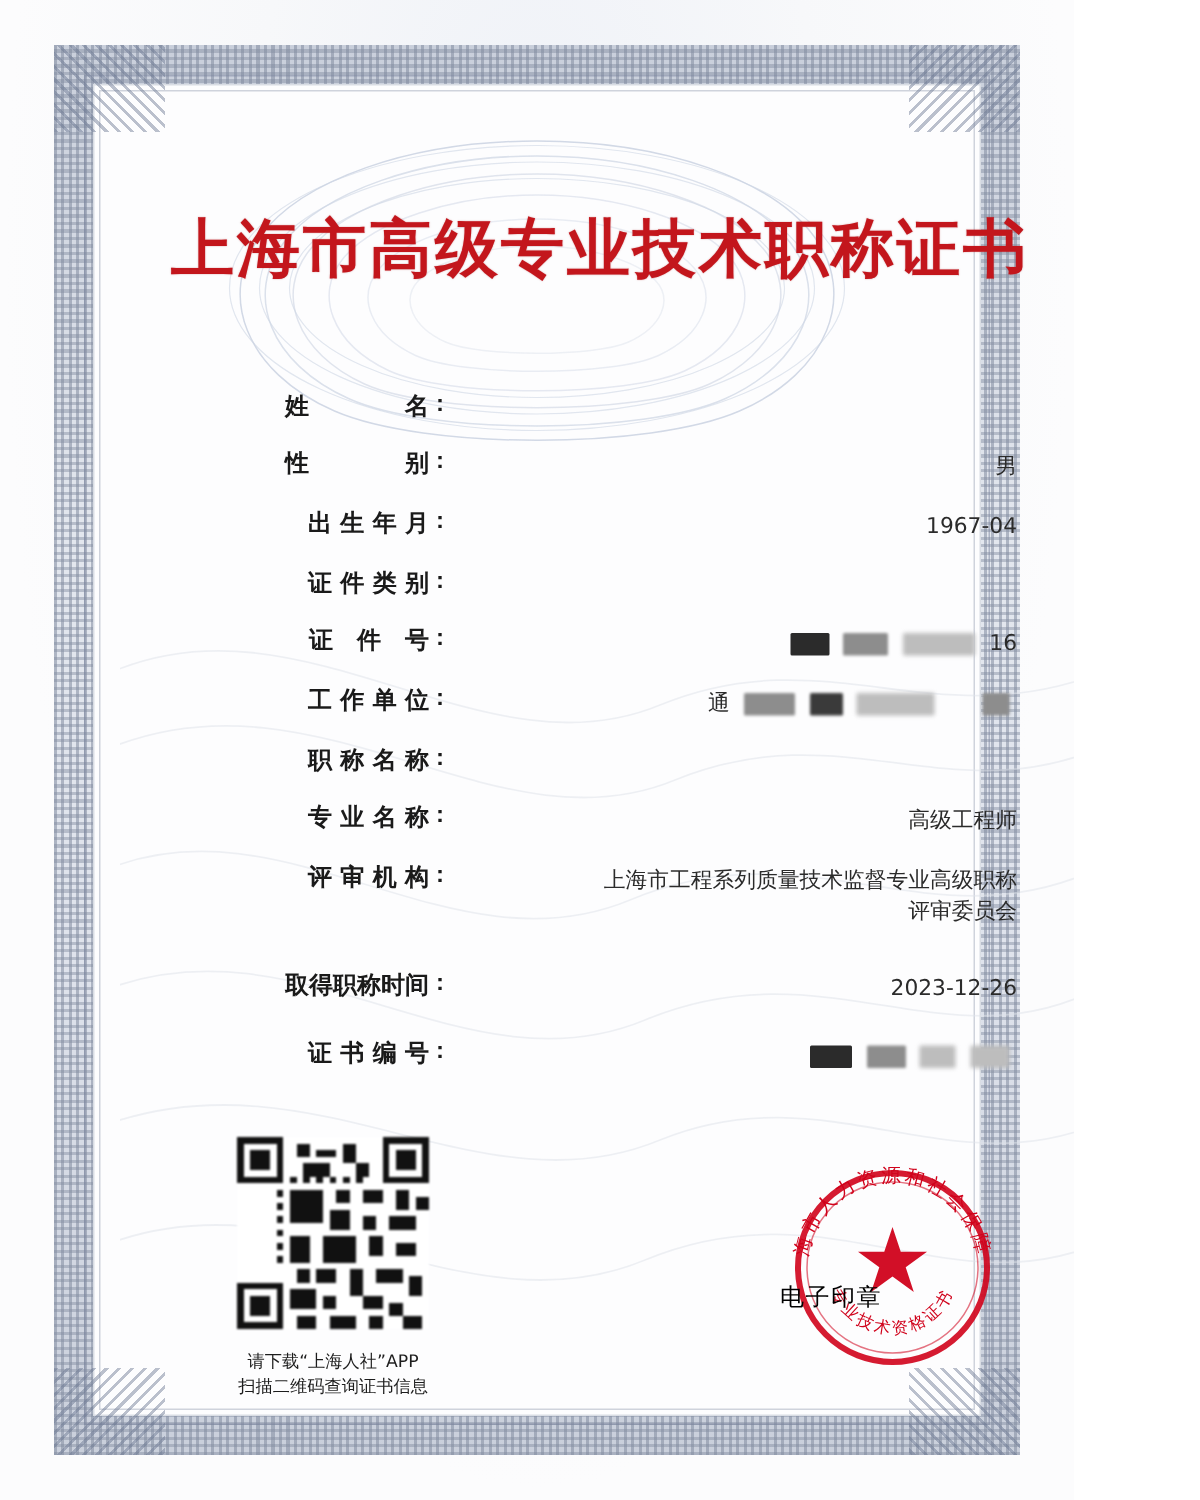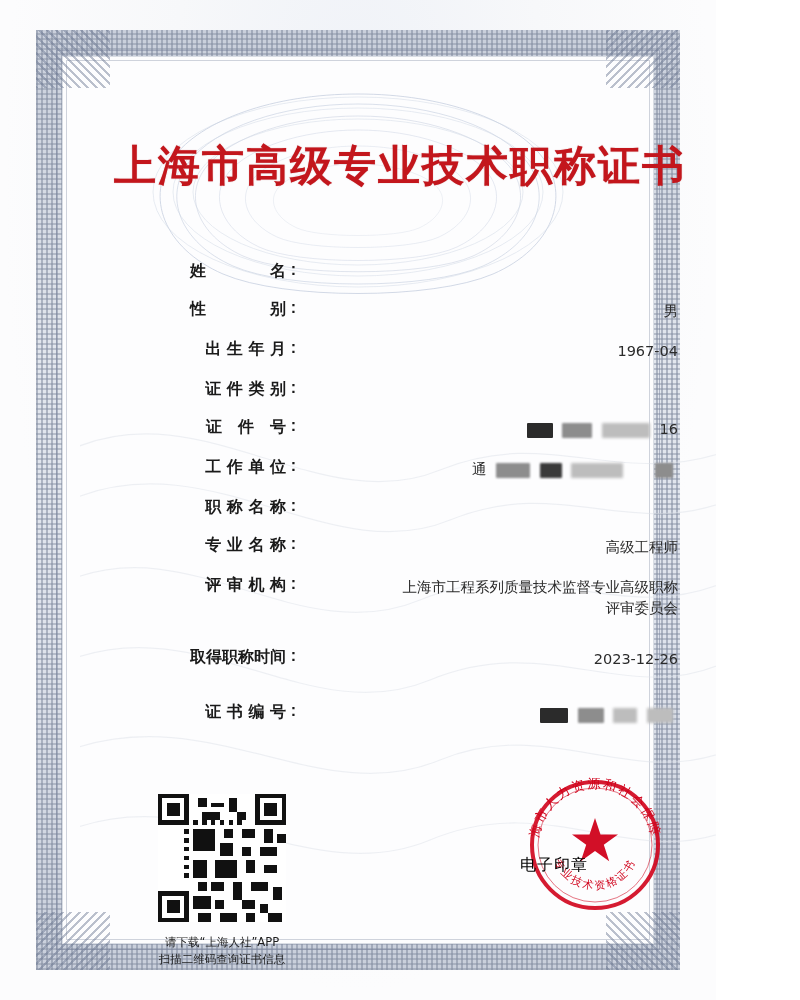--- a/index.html
+++ b/index.html
@@ -181,21 +181,21 @@
   }
   .r-dark   { background: #2b2b2b; }
   .r-mid    { background: #8d8d8d; filter: blur(1.2px); }
   .r-light  { background: #bdbdbd; filter: blur(1.4px); }
   .r-dark-b { background: #3a3a3a; filter: blur(1.1px); }
 
   
   .qr-wrap {
     position: absolute;
     left: 158px;
-    top: 794px;
+    top: 758px;
     width: 140px;
   }
   .qr {
     width: 128px;
     height: 128px;
     background: #ffffff;
     filter: blur(0.6px);
     position: relative;
   }
   .qr-caption {
@@ -333,21 +333,21 @@
       <div class="fvalue">高级工程师</div>
     </div>
 
     <div class="frow gap-md">
       <div class="flabel">评 审 机 构</div>
       <div class="fcolon">:</div>
       <div class="fvalue" style="white-space: pre-line">上海市工程系列质量技术监督专业高级职称
 评审委员会</div>
     </div>
 
-    <div class="frow" style="margin-bottom:32px">
+    <div class="frow" style="margin-bottom:22px">
       <div class="flabel">取得职称时间</div>
       <div class="fcolon">:</div>
       <div class="fvalue">2023-12-26</div>
     </div>
 
     <div class="frow">
       <div class="flabel">证 书 编 号</div>
       <div class="fcolon">:</div>
       <div class="fvalue">
         <span class="redact r-dark" style="width:28px"></span>

